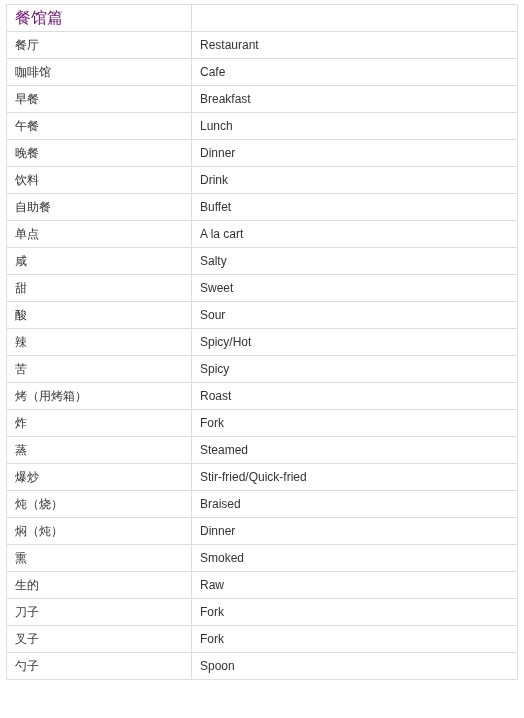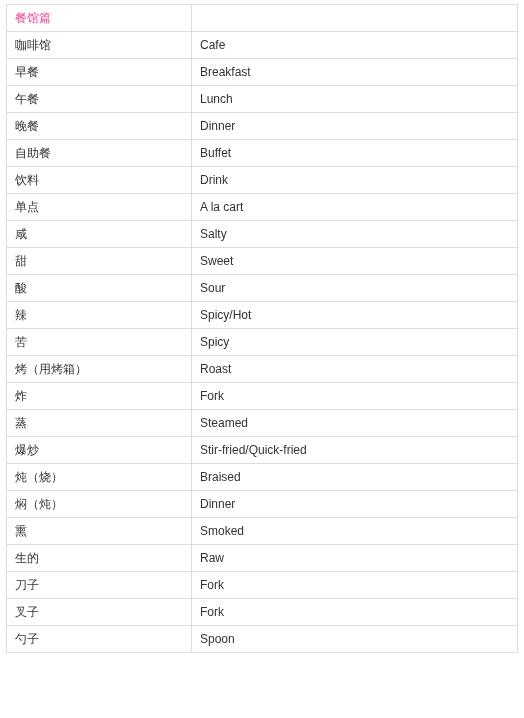--- a/index.html
+++ b/index.html
@@ -23,22 +23,22 @@
   th, td {
     border: 1px solid #dddddd;
     padding: 6px 8px;
     text-align: left;
     vertical-align: middle;
     height: 14px;
     line-height: 14px;
     font-weight: normal;
   }
   thead th {
-    color: #ec4899;
-    font-size: 12px;
+    color: #701a75;
+    font-size: 16px;
   }
   col.col-cn { width: 185px; }
   col.col-en { width: auto; }
 </style>
 </head>
 <body>
 
 <div class="wrap">
   <table>
     <colgroup>
@@ -46,42 +46,46 @@
       <col class="col-en">
     </colgroup>
     <thead>
       <tr>
         <th>餐馆篇</th>
         <th></th>
       </tr>
     </thead>
     <tbody>
       <tr>
+          <td>餐厅</td>
+          <td>Restaurant</td>
+        </tr>
+      <tr>
           <td>咖啡馆</td>
           <td>Cafe</td>
         </tr>
       <tr>
           <td>早餐</td>
           <td>Breakfast</td>
         </tr>
       <tr>
           <td>午餐</td>
           <td>Lunch</td>
         </tr>
       <tr>
           <td>晚餐</td>
           <td>Dinner</td>
         </tr>
       <tr>
+          <td>饮料</td>
+          <td>Drink</td>
+        </tr>
+      <tr>
           <td>自助餐</td>
           <td>Buffet</td>
-        </tr>
-      <tr>
-          <td>饮料</td>
-          <td>Drink</td>
         </tr>
       <tr>
           <td>单点</td>
           <td>A la cart</td>
         </tr>
       <tr>
           <td>咸</td>
           <td>Salty</td>
         </tr>
       <tr>

